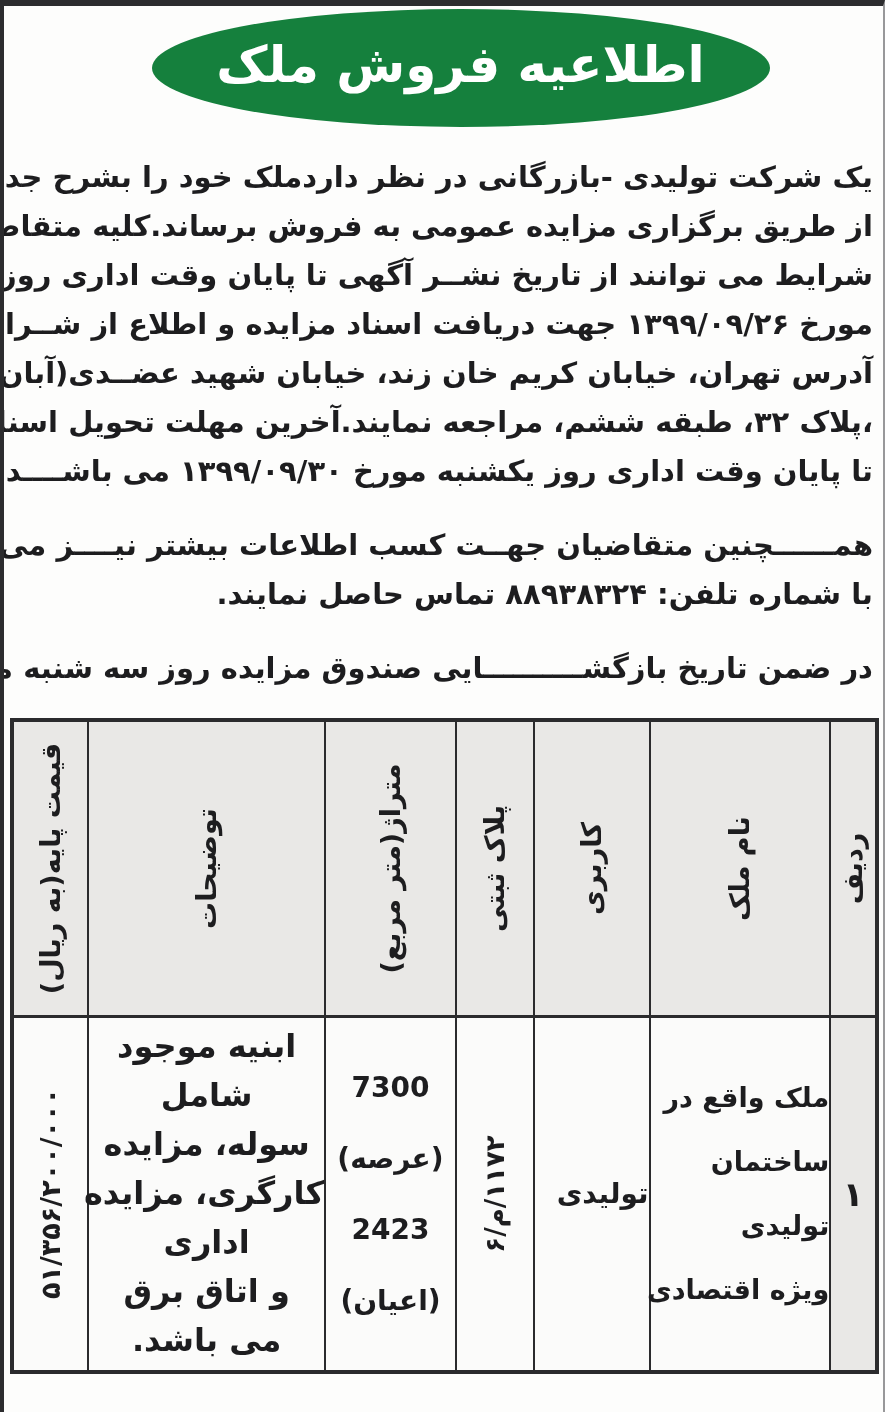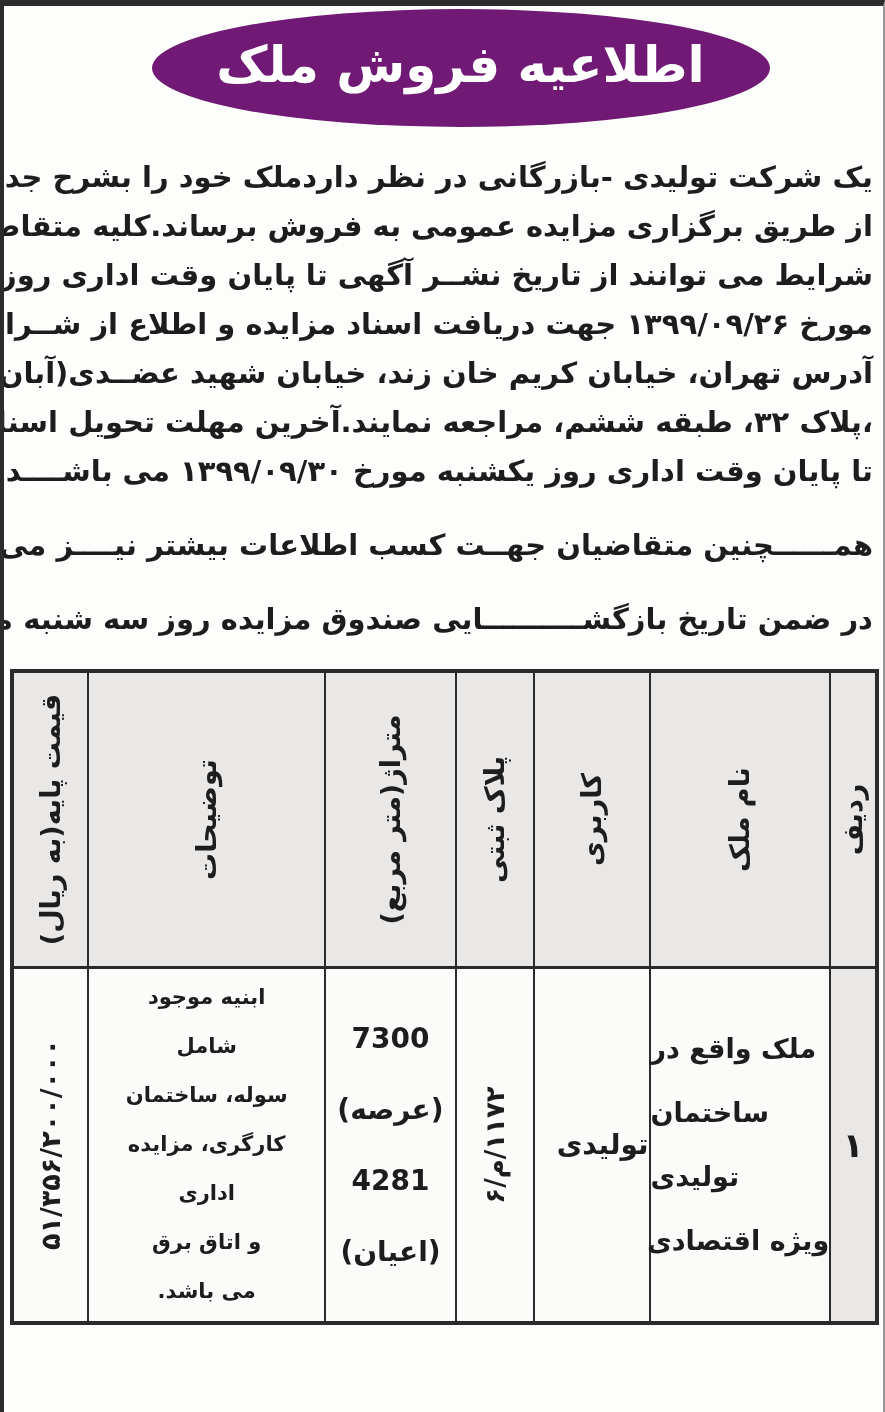--- a/index.html
+++ b/index.html
@@ -13,21 +13,21 @@
     box-sizing:border-box;width:885px;height:1412px;
     border-top:6px solid #2c2c2e;
     border-left:4px solid #2c2c2e;
     border-right:2px solid #98989a;
     background:#fdfdfc;
     overflow:hidden;
   }
   
   .title-badge{
     width:618px;height:118px;margin:3px auto 26px auto;
-    background:#701a75;border-radius:50%;
+    background:#15803d;border-radius:50%;
     display:flex;align-items:center;justify-content:center;
     transform:translateX(17px);
   }
   .title-badge .t{
     color:#ffffff;font-size:50px;font-weight:bold;letter-spacing:1px;
     padding-bottom:6px;
   }
   
   .intro{padding:0 10px 0 20px;}
   .para{margin:0 0 25px 0;}
@@ -55,23 +55,23 @@
   .vwrap{display:flex;align-items:center;justify-content:center;width:100%;height:100%;overflow:visible;}
   .vtext{
     display:inline-block;transform:rotate(-90deg);white-space:nowrap;
     font-size:27px;font-weight:bold;letter-spacing:1px;
   }
   .vtext.price{letter-spacing:3px;font-size:27px;}
   .vtext.plate{letter-spacing:2px;font-size:26px;}
   .cell-center{text-align:center;}
   .radif-num{font-size:34px;text-align:center;}
   .usage-val{font-size:28px;text-align:center;margin-left:40px;}
-  .name-ln{font-size:27px;line-height:64px;text-align:left;white-space:nowrap;}
+  .name-ln{font-size:27px;line-height:64px;text-align:right;white-space:nowrap;}
   .area-ln{font-size:28px;line-height:71px;text-align:center;white-space:nowrap;}
-  .desc-ln{font-size:21px;line-height:49px;text-align:center;white-space:nowrap;}
+  .desc-ln{font-size:32px;line-height:49px;text-align:center;white-space:nowrap;}
 </style>
 </head>
 <body>
 
 <div class="page">
 
   <div class="title-badge">
     <span class="t">اطلاعیه فروش ملک</span>
   </div>
 
@@ -80,20 +80,21 @@
       <div class="ln">یک شرکت تولیدی -بازرگانی در نظر داردملک خود را بشرح جدول ذیل</div>
       <div class="ln">از طریق برگزاری مزایده عمومی به فروش برساند.کلیه متقاضــیان واجد</div>
       <div class="ln">شرایط می توانند از تاریخ نشــر آگهی تا پایان وقت اداری روز چهارشنبه</div>
       <div class="ln">مورخ ۱۳۹۹/۰۹/۲۶ جهت دریافت اسناد مزایده و اطلاع از شــرایط آن به</div>
       <div class="ln">آدرس تهران، خیابان کریم خان زند، خیابان شهید عضــدی(آبان جنوبی)</div>
       <div class="ln">،پلاک ۳۲، طبقه ششم، مراجعه نمایند.آخرین مهلت تحویل اسنادمزایده</div>
       <div class="ln end">تا پایان وقت اداری روز یکشنبه مورخ ۱۳۹۹/۰۹/۳۰ می باشــــد.</div>
     </div>
     <div class="para">
       <div class="ln">همــــــچنین متقاضیان جهــت کسب اطلاعات بیشتر نیــــز می توانند</div>
+      <div class="ln end">با شماره تلفن: ۸۸۹۳۸۳۲۴ تماس حاصل نمایند.</div>
     </div>
     <div class="para">
       <div class="ln">در ضمن تاریخ بازگشــــــــــایی صندوق مزایده روز سه شنبه مورخ</div>
     </div>
   </div>
 
   <table class="auction">
     <colgroup>
       <col style="width:5.4%">
       <col style="width:20.9%">
@@ -158,29 +159,29 @@
       </td>
       <td>
         <div class="vwrap">
               <span class="vtext plate">۱۱۷۲/م/۶</span>
             </div>
       </td>
       <td>
         <div class="cell-center">
           <div class="area-ln">7300</div>
           <div class="area-ln">(عرصه)</div>
-          <div class="area-ln">4281</div>
+          <div class="area-ln">2423</div>
           <div class="area-ln">(اعیان)</div>
         </div>
       </td>
       <td>
         <div class="cell-center">
           <div class="desc-ln">ابنیه موجود</div>
           <div class="desc-ln">شامل</div>
-          <div class="desc-ln">سوله، ساختمان</div>
+          <div class="desc-ln">سوله، مزایده</div>
           <div class="desc-ln">کارگری، مزایده</div>
           <div class="desc-ln">اداری</div>
           <div class="desc-ln">و اتاق برق</div>
           <div class="desc-ln">می باشد.</div>
         </div>
       </td>
       <td>
         <div class="vwrap">
               <span class="vtext price">۵۱/۳۵۶/۲۰۰/۰۰۰</span>
             </div>

